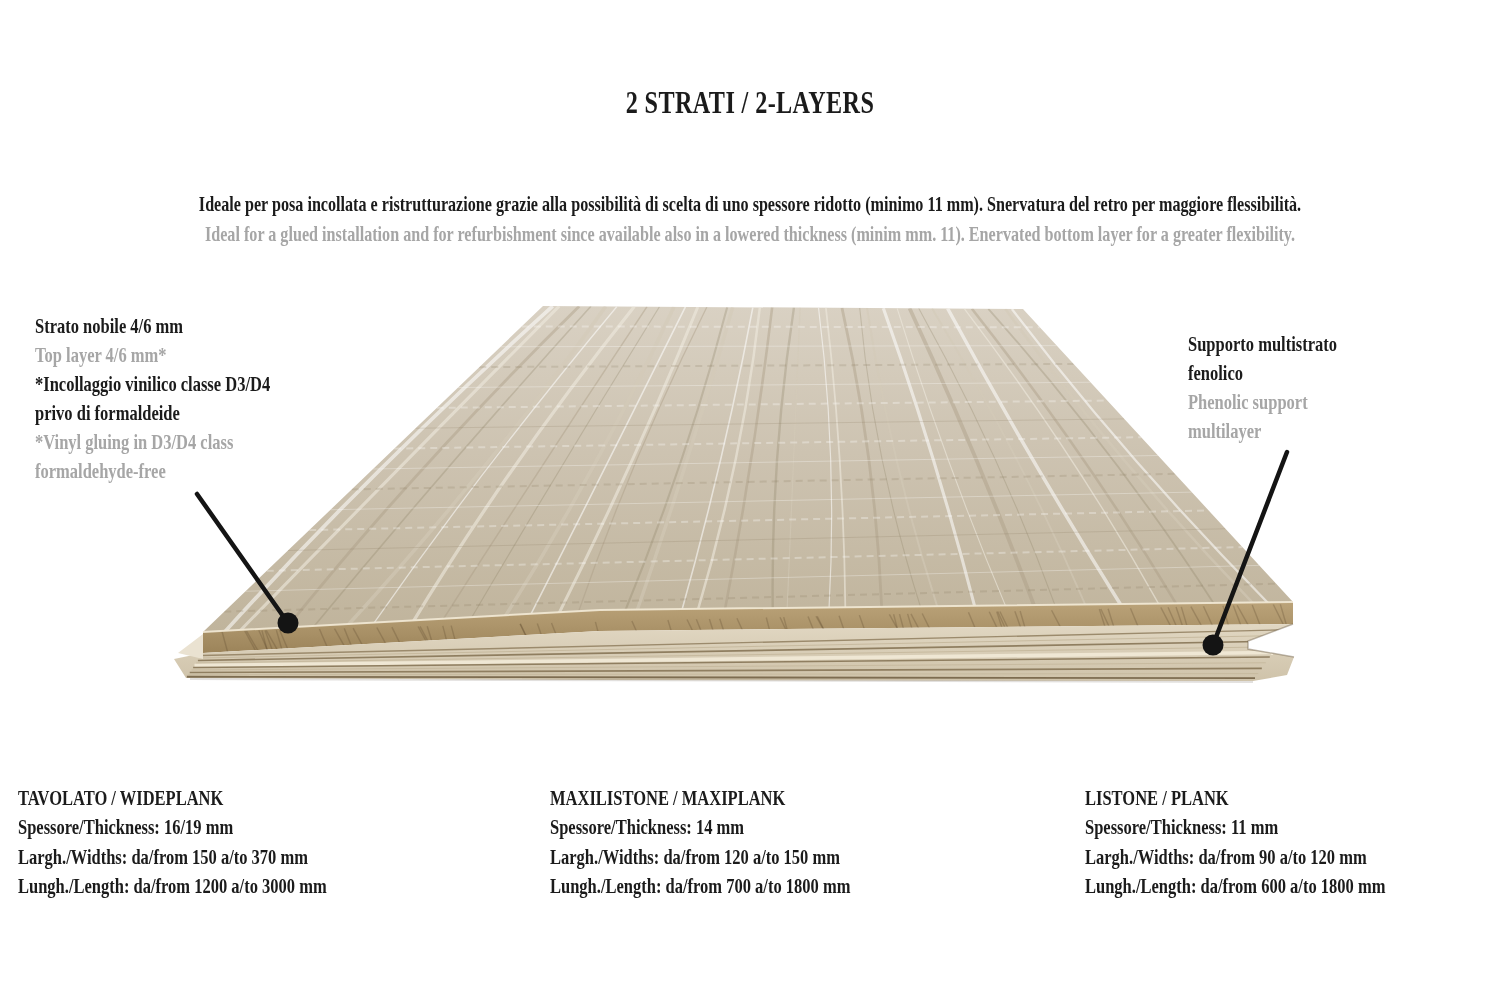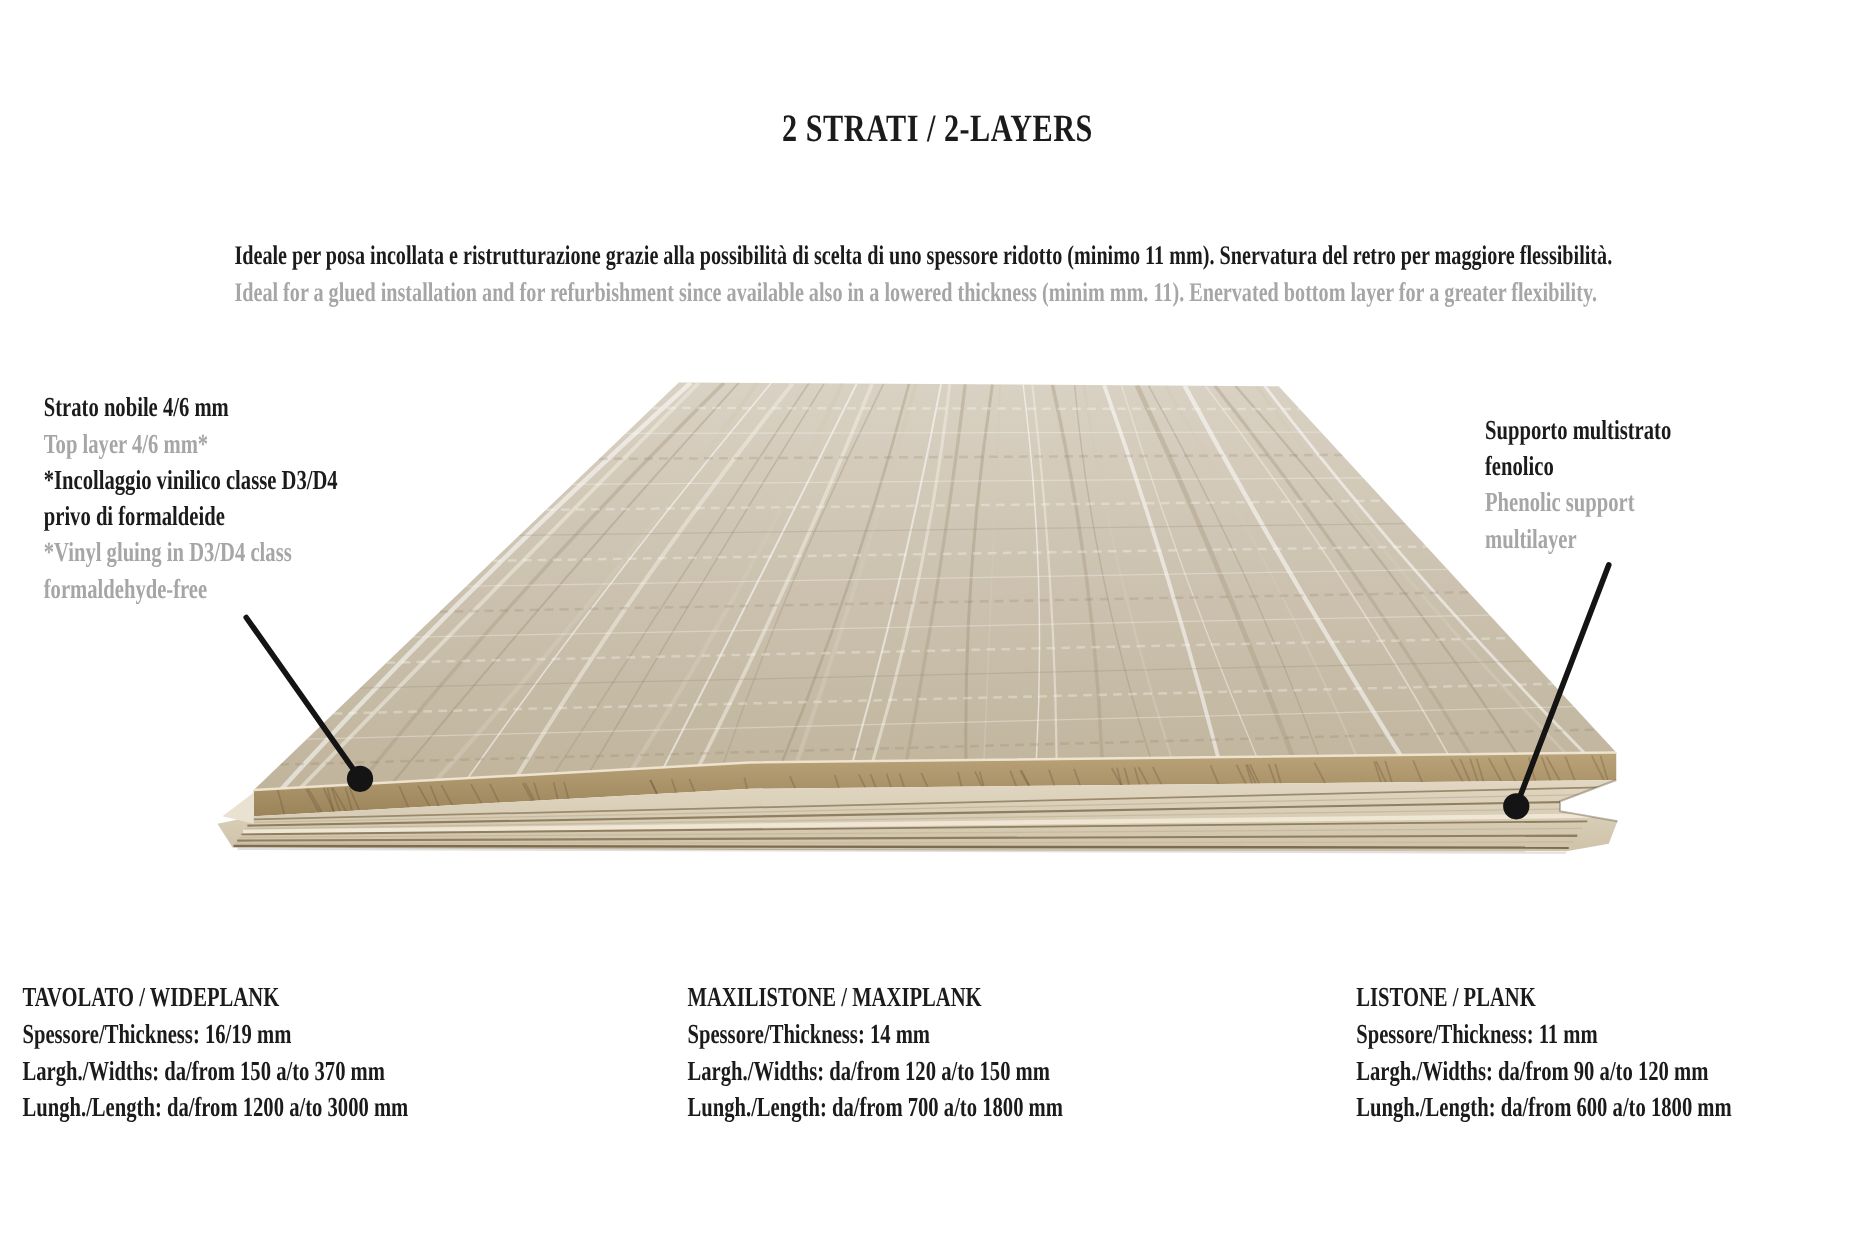--- a/index.html
+++ b/index.html
@@ -1,21 +1,21 @@
 <!DOCTYPE html>
 <html><head>
 <meta charset="utf-8">
 <style>
   html,body{margin:0;padding:0;background:#fff;}
   #page{position:relative;width:1500px;height:1000px;background:#ffffff;overflow:hidden;
         font-family:Liberation Serif, serif;font-weight:bold;color:#1b1b1b;}
   #plank-svg{position:absolute;left:0;top:0;width:1500px;height:1000px;}
   .title{position:absolute;top:85px;left:0;width:1500px;text-align:center;
          font-size:31px;letter-spacing:.5px;transform:scaleX(.78);}
-  .intro{position:absolute;top:190px;left:0;width:1500px;
+  .intro{position:absolute;top:190px;left:0;width:1500px;text-align:center;
          font-size:21.5px;line-height:29.5px;}
   .intro .line{white-space:nowrap;transform:scaleX(.75);transform-origin:50% 50%;}
   .gray{color:#a6a6a6;}
   .callout{position:absolute;font-size:22px;line-height:29px;white-space:nowrap;
            transform:scaleX(.75);transform-origin:0 0;}
   #callout-left{left:35px;top:311px;}
   #callout-right{left:1188px;top:329px;}
   .spec-col{position:absolute;top:783px;font-size:22px;line-height:29.4px;white-space:nowrap;
             transform:scaleX(.75);transform-origin:0 0;}
   #col-wideplank{left:18px;} #col-maxiplank{left:550px;} #col-plank{left:1085px;}

